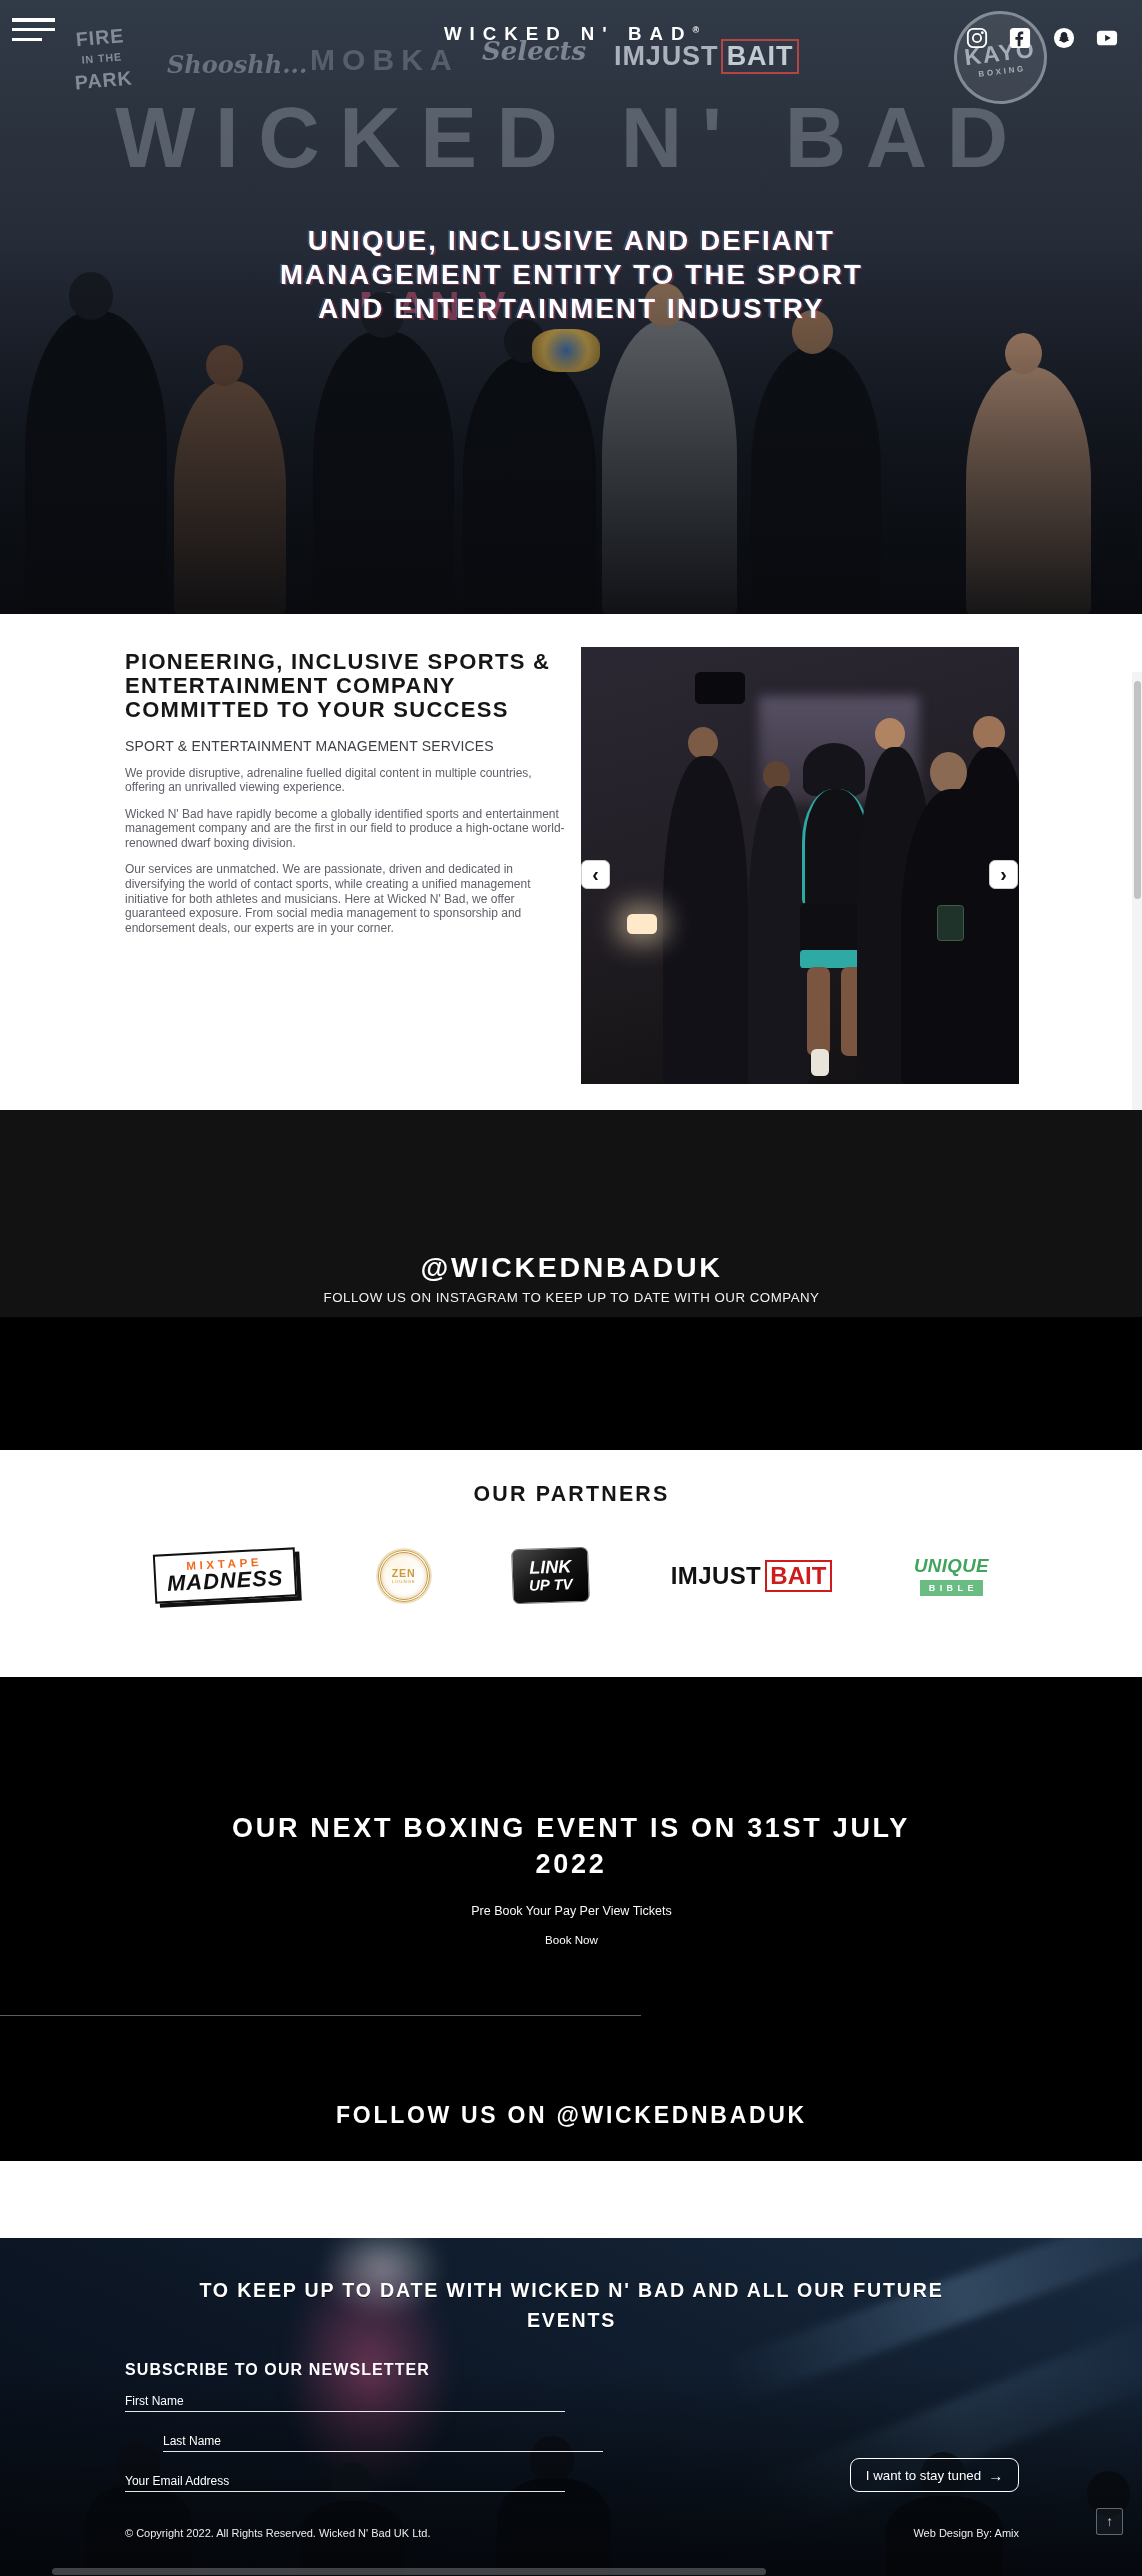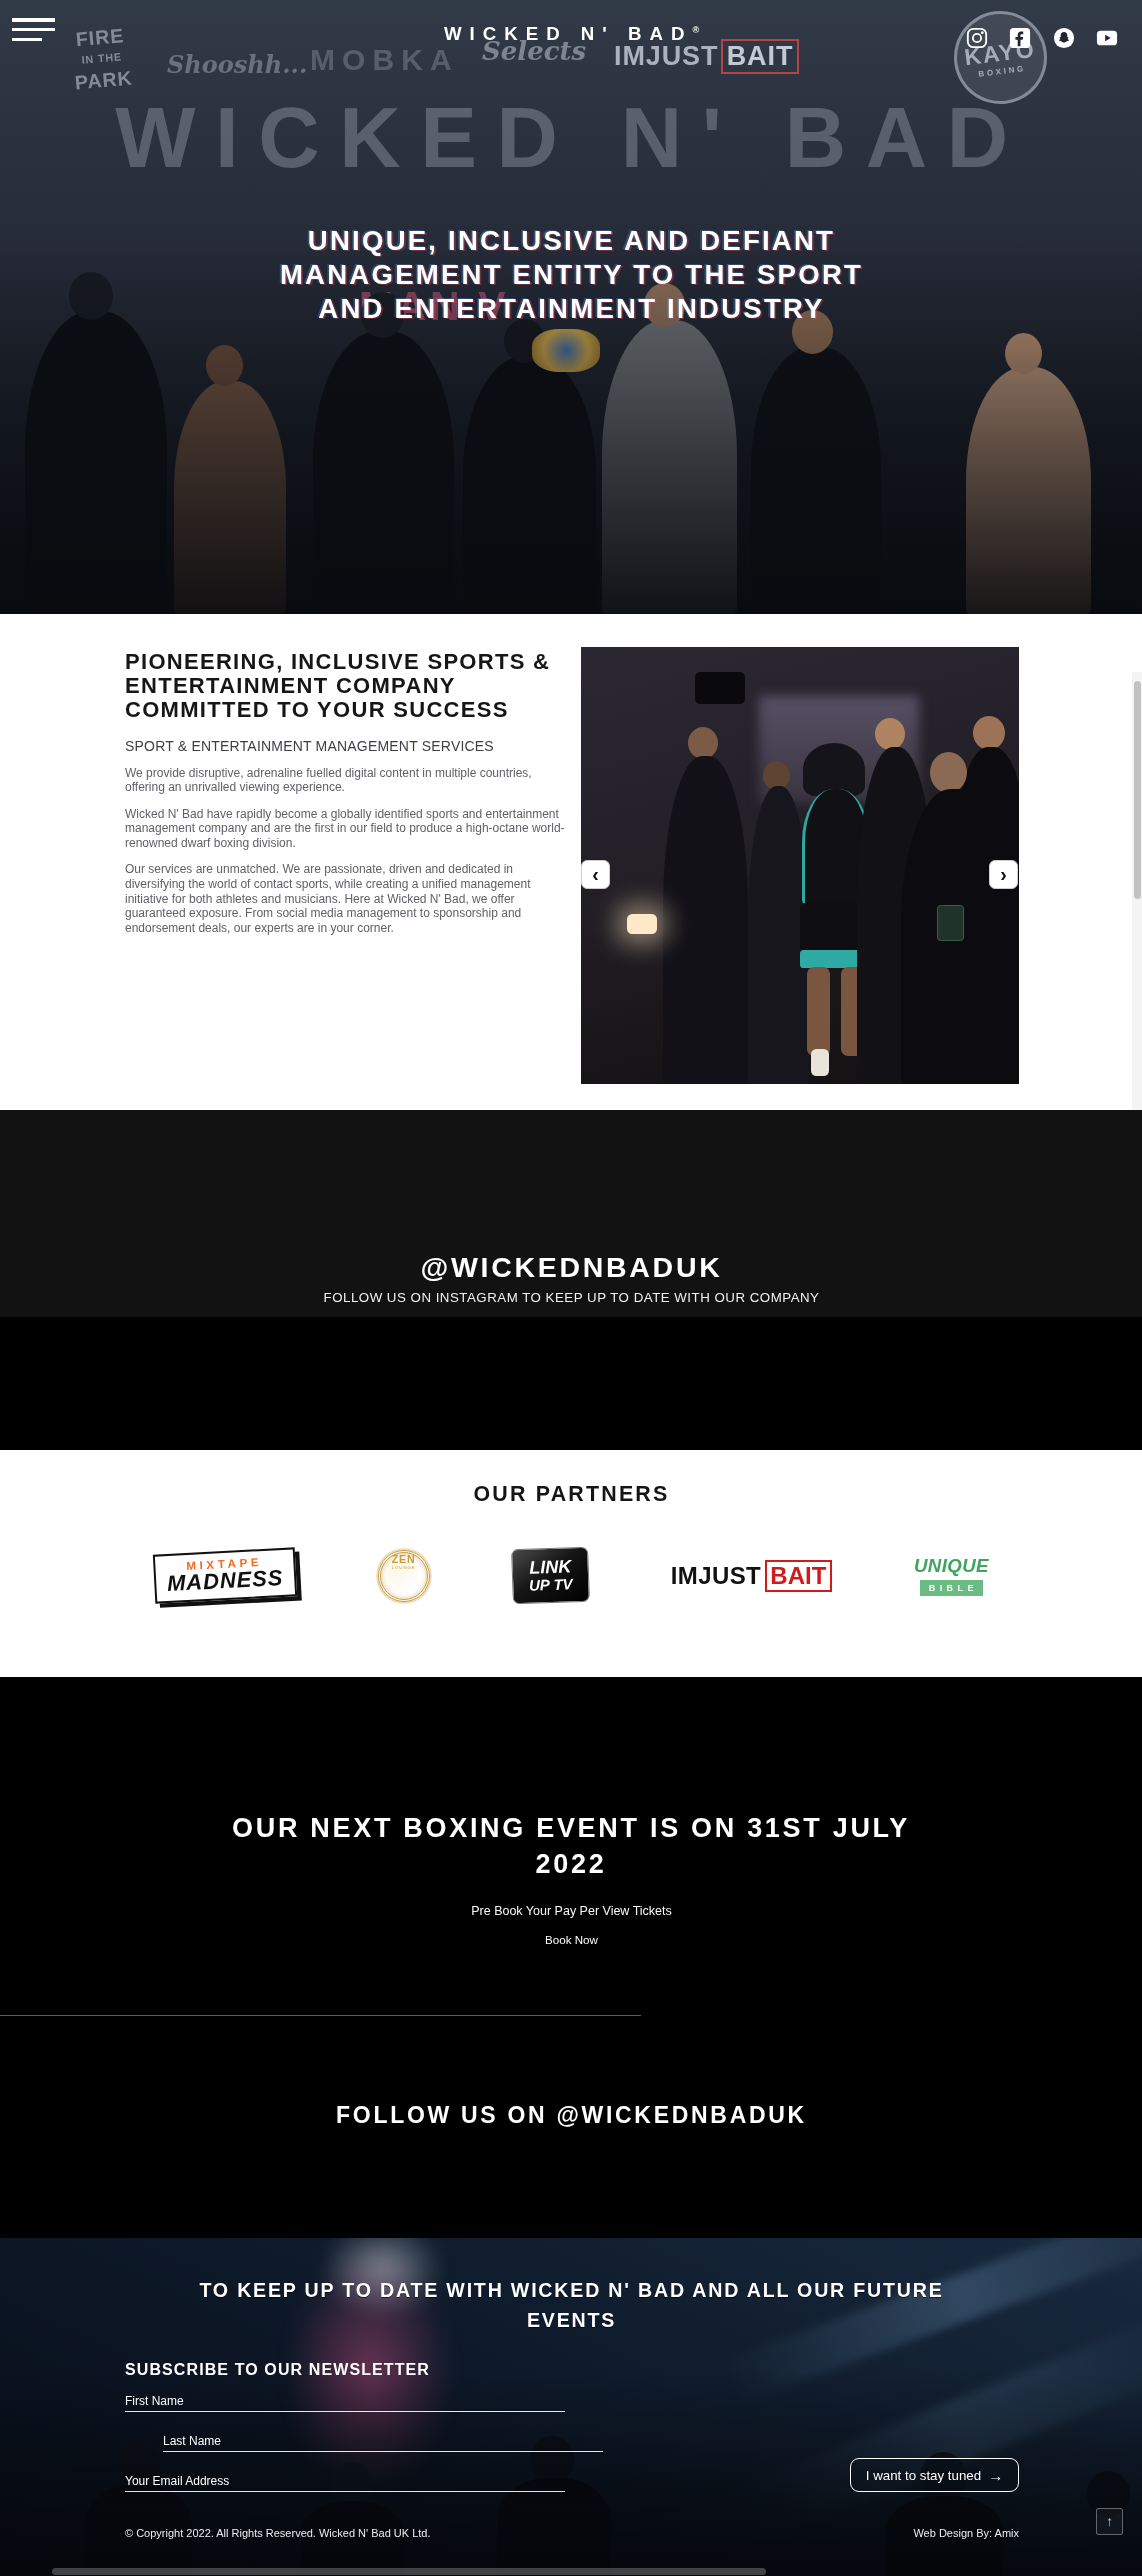--- a/index.html
+++ b/index.html
@@ -104,42 +104,42 @@
   .plogo { display:flex; align-items:center; justify-content:center; cursor:pointer; }
 
   .mm-box { border:2.7px solid #111; background:#fff; box-shadow:4.4px 4.4px 0 #111;
     transform:rotate(-3deg); padding:4.4px 10.7px 6.2px; text-align:center; }
   .mm-top { color:#f26a21; font-size:11.6px; font-weight:700; letter-spacing:3.6px; }
   .mm-bot { color:#111; font-size:22px; font-weight:800; font-style:italic; letter-spacing:0.9px; line-height:21.4px; }
 
   .zen-circle { width:52px; height:52px; border-radius:50%; border:3.6px double #c99b3f;
     background:radial-gradient(circle at 35% 30%, #fdf6e6 0%, #fff 60%);
     box-shadow:0 0 0 1.8px rgba(201,155,63,0.35), inset 0 0 5.3px rgba(201,155,63,0.6);
-    display:flex; flex-direction:column; align-items:center; color:#c99b3f; }
+    display:flex; flex-direction:column; align-items:center; justify-content:center; color:#c99b3f; }
   .zen-t { font-size:10.7px; font-weight:700; letter-spacing:0.9px; }
   .zen-b { font-size:4.4px; letter-spacing:0.9px; }
 
   .lut-box { width:77px; height:55px; border-radius:7.1px; transform:rotate(-2deg);
     background:linear-gradient(145deg,#4a4a4a 0%,#151515 45%,#000 100%);
     border:1.8px solid #777; display:flex; flex-direction:column; align-items:center; justify-content:center;
     color:#fff; font-style:italic; font-weight:800; line-height:18px; }
   .lut-1 { font-size:18px; letter-spacing:0; }
   .lut-2 { font-size:15px; }
 
   .ijb-left { color:#111; font-size:24px; font-weight:800; letter-spacing:0.4px; }
   .ijb-right { color:#cf1b1b; font-size:24px; font-weight:800; border:2.7px solid #cf1b1b;
     padding:0 3.6px; margin-left:3.6px; }
 
   .sb-wrap { display:flex; flex-direction:column; align-items:center; gap:2.7px; }
   .sb-top { color:#3fa45c; font-size:18.7px; font-weight:800; font-style:italic; letter-spacing:0.4px; }
   .sb-bot { background:#6abc82; color:#fff; font-size:9px; font-weight:700;
     letter-spacing:4.4px; padding:2.7px 5.3px 2.7px 9px; }
 
   
-  #event { top:1677px; left:0; width:1143px; height:561px; background:#000;text-decoration:underline; }
+  #event { top:1677px; left:0; width:1143px; height:484px; background:#000;text-decoration:underline; }
   .event-h { top:133px; left:215px; width:712px; text-align:center; color:#fff;
     font-size:27px; line-height:36px; font-weight:800; letter-spacing:2.7px; }
   .event-s { top:227px; left:0; width:1143px; text-align:center; color:#fafafa; font-size:12.5px; }
   .event-cta { top:256px; left:0; width:1143px; text-align:center; color:#fff; font-size:11.6px; cursor:pointer; }
   .event-divider { top:338px; left:0; width:641px; height:0.9px; background:#5c5c5c; }
   .follow-h { top:425px; left:0; width:1143px; text-align:center; color:#fff;
     font-size:23px; font-weight:800; letter-spacing:2.7px; }
 
   
   #newsletter { top:2238px; left:0; width:1143px; height:338px; overflow:hidden;

